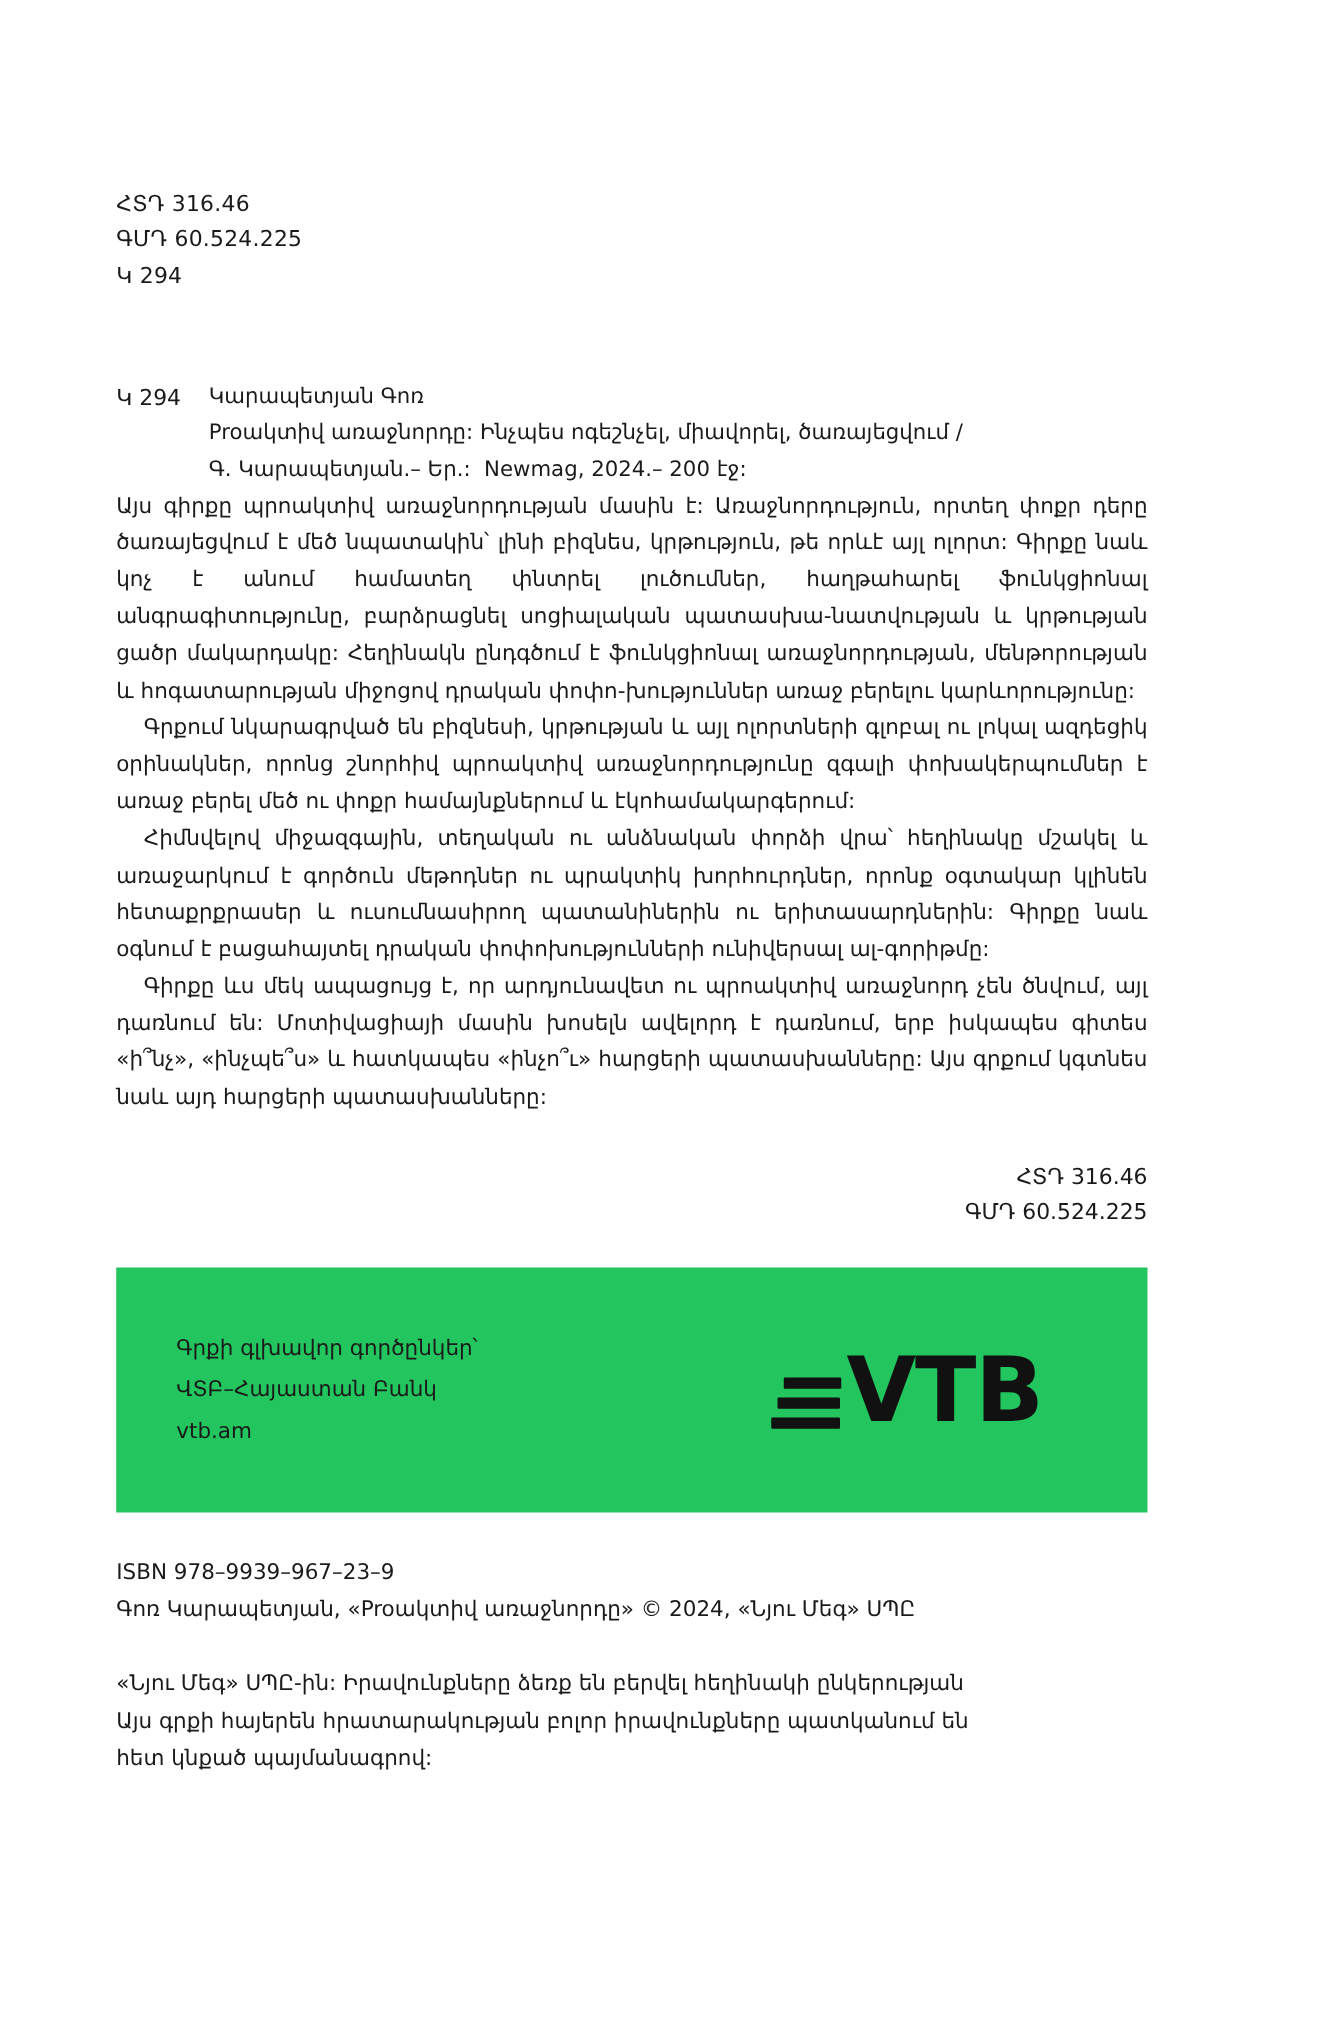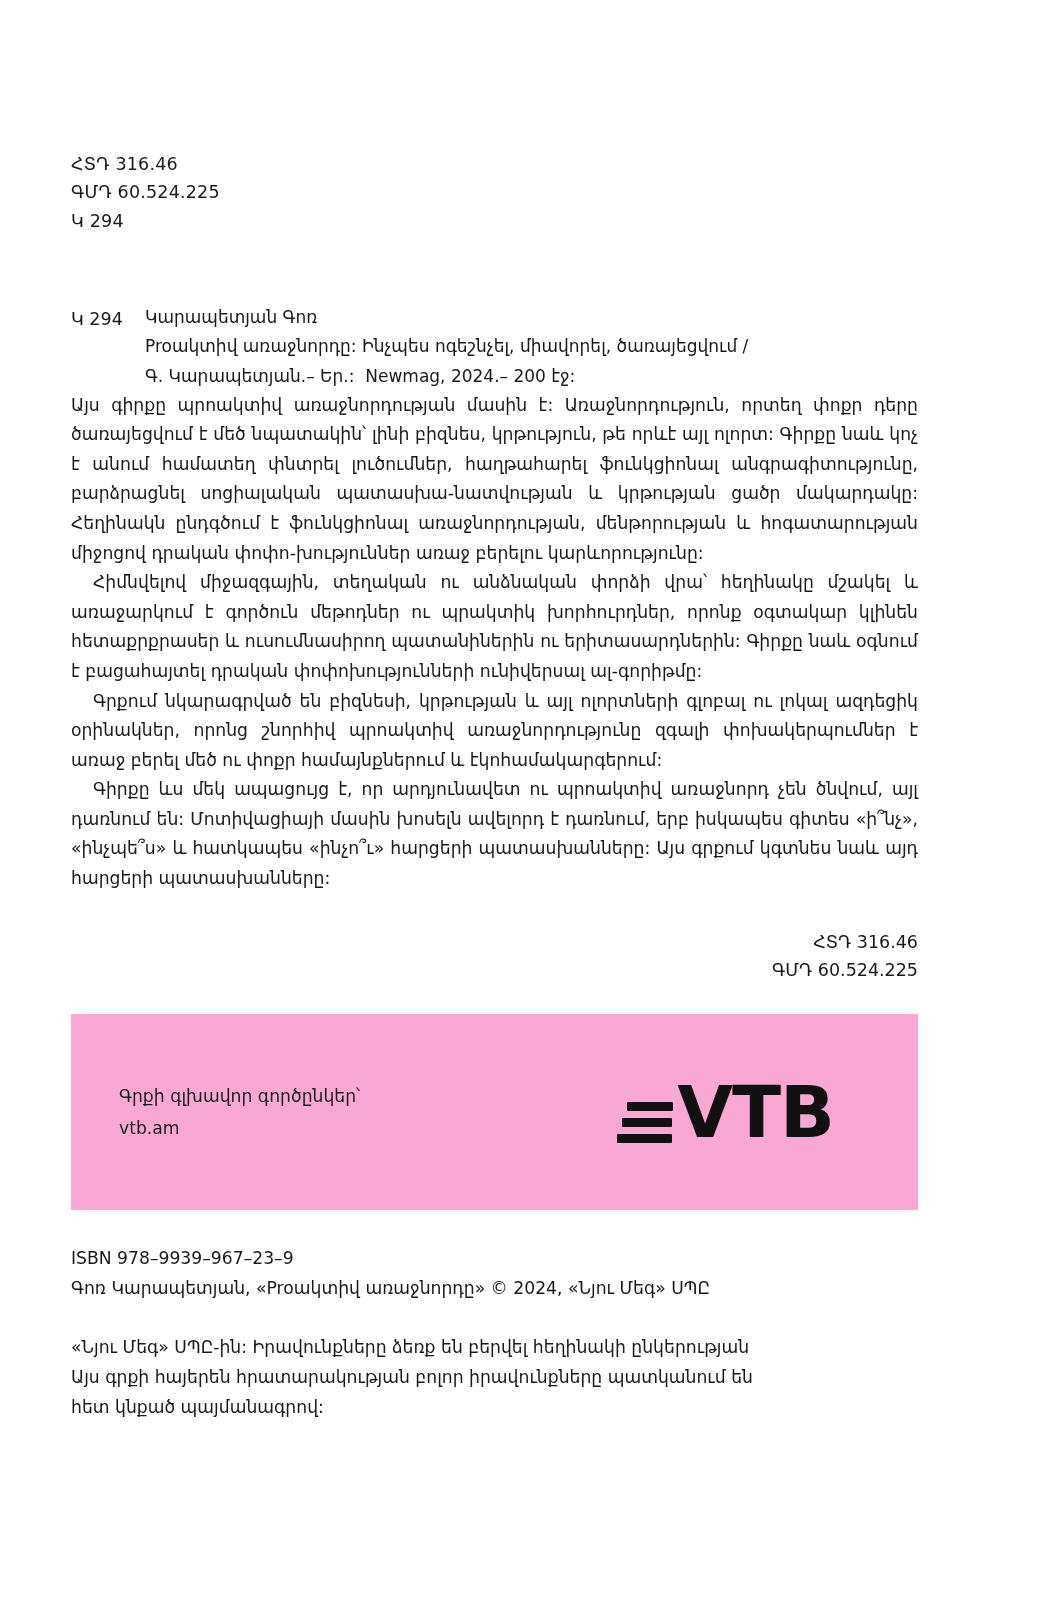--- a/index.html
+++ b/index.html
@@ -14,21 +14,21 @@
     color: #1a1a1a;
     position: relative;
     overflow: hidden;
   }
   .page {
     position: absolute;
     left: 0; top: 0;
     width: 1063px;
     height: 1614px;
     box-sizing: border-box;
-    padding: 150px 145px 0 71px;
+    padding: 150px 145px 0 93px;
   }
   .codes {
     font-size: 17.5px;
     line-height: 1.62;
     letter-spacing: 0.2px;
   }
   .codes div { white-space: pre; }
 
   .catalog-block {
     margin-top: 68px;
@@ -64,21 +64,21 @@
 
   .codes-right {
     margin-top: 34px;
     text-align: right;
     font-size: 17.5px;
     line-height: 1.62;
   }
 
   .sponsor-box {
     margin-top: 30px;
-    background: #f9a8d4;
+    background: #22c55e;
     height: 196px;
     display: flex;
     align-items: center;
     justify-content: space-between;
     padding: 0 56px 0 48px;
     box-sizing: border-box;
   }
   .sponsor-text {
     font-size: 17.2px;
     line-height: 1.9;
@@ -138,33 +138,34 @@
     <div class="catalog-code">Կ 294</div>
     <div class="catalog-body">
       <div>Կարապետյան Գոռ</div>
       <div>Proակտիվ առաջնորդը: Ինչպես ոգեշնչել, միավորել, ծառայեցվում /</div>
       <div>Գ. Կարապետյան.– Եր.:  Newmag, 2024.– 200 էջ:</div>
     </div>
   </div>
 
   <div class="body-text">
     <p>Այս գիրքը պրոակտիվ առաջնորդության մասին է: Առաջնորդություն, որտեղ փոքր դերը ծառայեցվում է մեծ նպատակին՝ լինի բիզնես, կրթություն, թե որևէ այլ ոլորտ: Գիրքը նաև կոչ է անում համատեղ փնտրել լուծումներ, հաղթահարել ֆունկցիոնալ անգրագիտությունը, բարձրացնել սոցիալական պատասխա-նատվության և կրթության ցածր մակարդակը: Հեղինակն ընդգծում է ֆունկցիոնալ առաջնորդության, մենթորության և հոգատարության միջոցով դրական փոփո-խություններ առաջ բերելու կարևորությունը:</p>
+    <p class="indent">Գրքում նկարագրված են բիզնեսի, կրթության և այլ ոլորտների գլոբալ ու լոկալ ազդեցիկ օրինակներ, որոնց շնորհիվ պրոակտիվ առաջնորդությունը զգալի փոխակերպումներ է առաջ բերել մեծ ու փոքր համայնքներում և էկոհամակարգերում:</p>
     <p class="indent">Հիմնվելով միջազգային, տեղական ու անձնական փորձի վրա՝ հեղինակը մշակել և առաջարկում է գործուն մեթոդներ ու պրակտիկ խորհուրդներ, որոնք օգտակար կլինեն հետաքրքրասեր և ուսումնասիրող պատանիներին ու երիտասարդներին: Գիրքը նաև օգնում է բացահայտել դրական փոփոխությունների ունիվերսալ ալ-գորիթմը:</p>
-    <p class="indent">Գրքում նկարագրված են բիզնեսի, կրթության և այլ ոլորտների գլոբալ ու լոկալ ազդեցիկ օրինակներ, որոնց շնորհիվ պրոակտիվ առաջնորդությունը զգալի փոխակերպումներ է առաջ բերել մեծ ու փոքր համայնքներում և էկոհամակարգերում:</p>
     <p class="indent">Գիրքը ևս մեկ ապացույց է, որ արդյունավետ ու պրոակտիվ առաջնորդ չեն ծնվում, այլ դառնում են: Մոտիվացիայի մասին խոսելն ավելորդ է դառնում, երբ իսկապես գիտես «ի՞նչ», «ինչպե՞ս» և հատկապես «ինչո՞ւ» հարցերի պատասխանները: Այս գրքում կգտնես նաև այդ հարցերի պատասխանները:</p>
   </div>
 
   <div class="codes-right">
     <div>ՀՏԴ 316.46</div>
     <div>ԳՄԴ 60.524.225</div>
   </div>
 
   <div class="sponsor-box">
     <div class="sponsor-text">
       <div>Գրքի գլխավոր գործընկեր՝</div>
+      <div>ՎՏԲ–Հայաստան Բանկ</div>
       <div>vtb.am</div>
     </div>
     <div class="vtb-logo">
       <span class="vtb-bars">
         <i></i>
           <i></i>
           <i></i>
       </span>
       <span class="vtb-word">VTB</span>
     </div>

